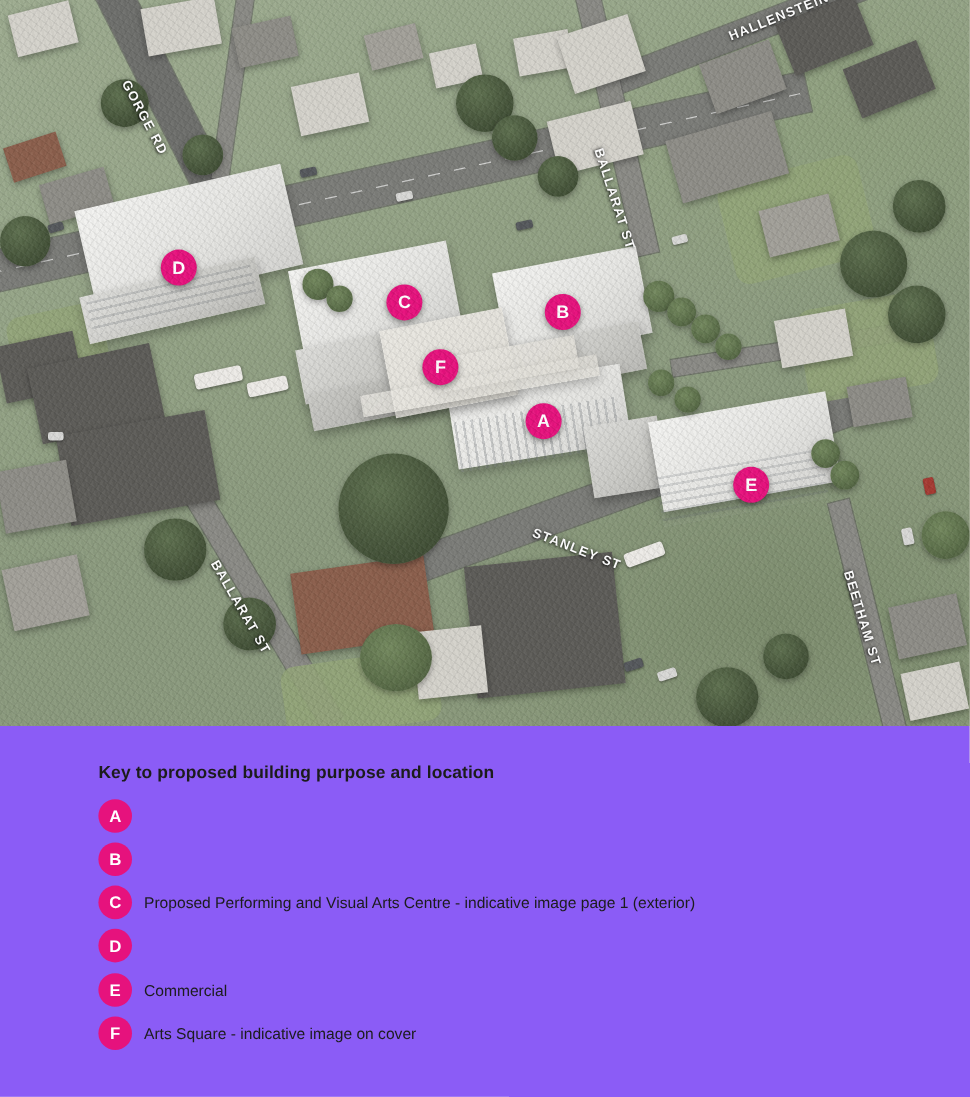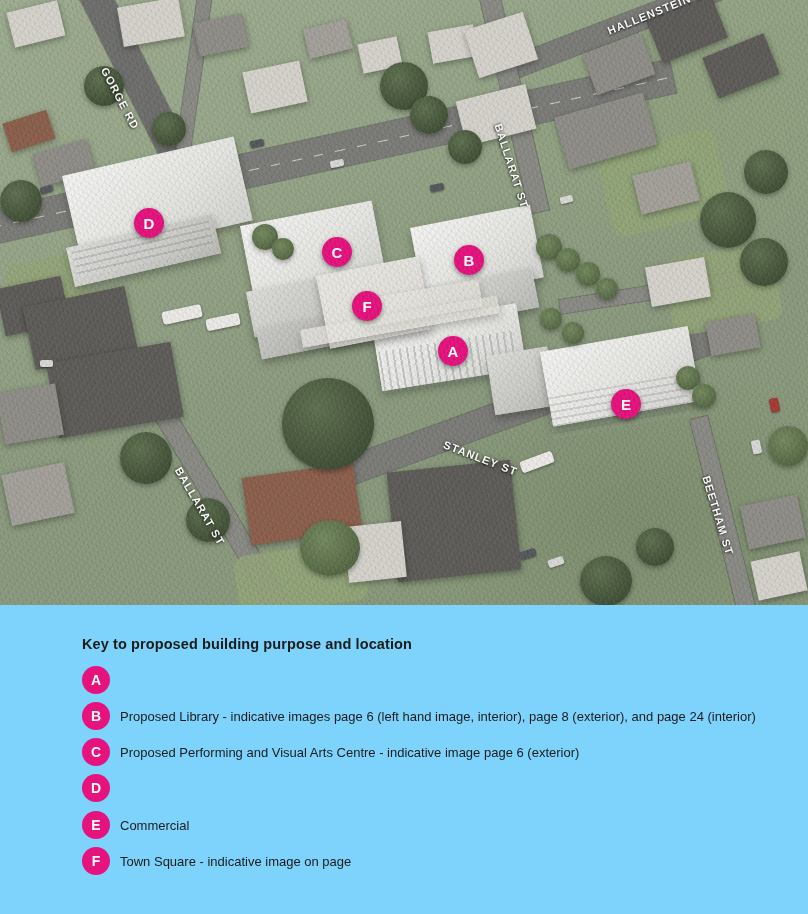--- a/index.html
+++ b/index.html
@@ -149,21 +149,21 @@
   .car.red { background: #a53a32; }
   .bus { position: absolute; background: #eceae6; border-radius: 3px; box-shadow: 0 1px 3px rgba(0,0,0,.45); }
 
   
   #legend {
     position: absolute;
     left: 0;
     top: 605px;
     width: 808px;
     height: 309px;
-    background: #7dd3fc;
+    background: #8b5cf6;
   }
   #legend-title {
     position: absolute;
     left: 82px;
     top: 31px;
     font-size: 14.5px;
     font-weight: 700;
     color: #1c1c1c;
     letter-spacing: .1px;
   }
@@ -328,34 +328,33 @@
 
 <div id="legend">
   <div id="legend-title">Key to proposed building purpose and location</div>
 
   <div class="legend-row" style="top:61px;">
     <div class="legend-badge">A</div>
   </div>
 
   <div class="legend-row" style="top:97px;">
     <div class="legend-badge">B</div>
-    <div class="legend-text">Proposed Library - indicative images page 6 (left hand image, interior), page 8 (exterior), and page 24 (interior)</div>
   </div>
 
   <div class="legend-row" style="top:133px;">
     <div class="legend-badge">C</div>
-    <div class="legend-text">Proposed Performing and Visual Arts Centre - indicative image page 6 (exterior)</div>
+    <div class="legend-text">Proposed Performing and Visual Arts Centre - indicative image page 1 (exterior)</div>
   </div>
 
   <div class="legend-row" style="top:169px;">
     <div class="legend-badge">D</div>
   </div>
 
   <div class="legend-row" style="top:206px;">
     <div class="legend-badge">E</div>
     <div class="legend-text">Commercial</div>
   </div>
 
   <div class="legend-row" style="top:242px;">
     <div class="legend-badge">F</div>
-    <div class="legend-text">Town Square - indicative image on page</div>
+    <div class="legend-text">Arts Square - indicative image on cover</div>
   </div>
 </div>
 
 </body></html>

